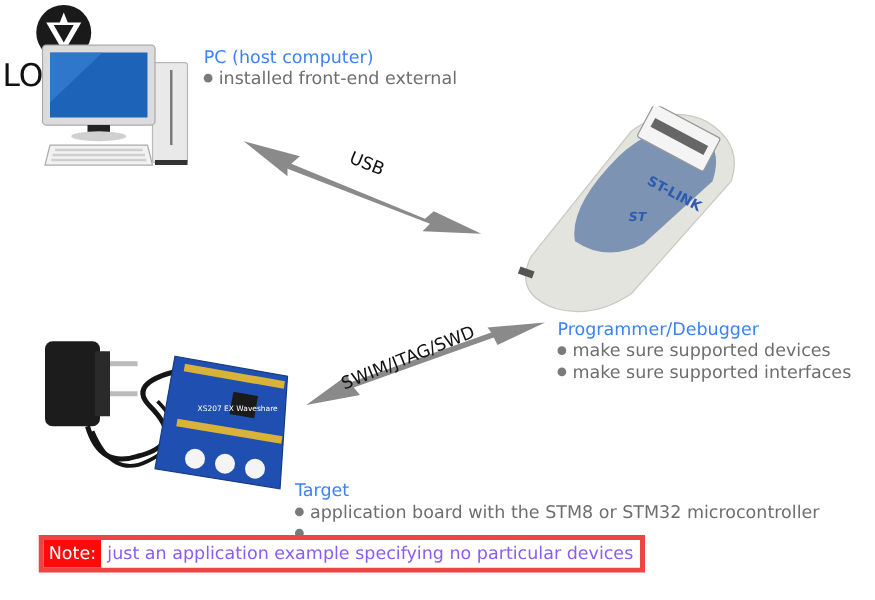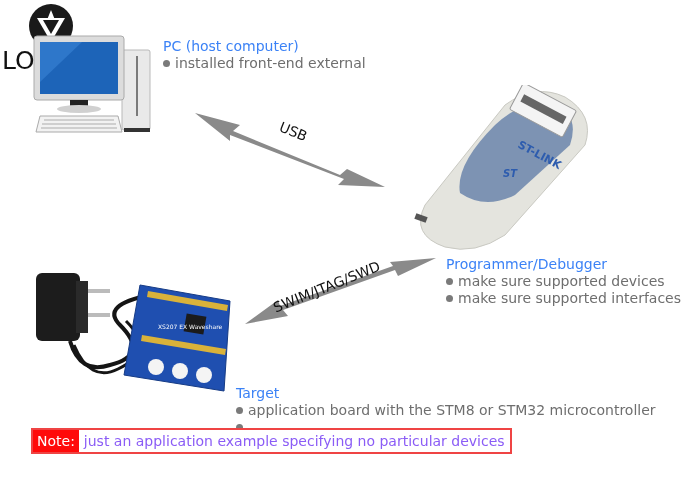--- a/index.html
+++ b/index.html
@@ -6,21 +6,21 @@
   body { width: 700px; height: 480px; background: #ffffff; position: relative; overflow: hidden;
          font-family: "DejaVu Sans", "Liberation Sans", sans-serif; }
   .abs { position: absolute; }
   .title { color: #3b82f6; font-size: 14px; line-height: 17px; }
   .bullet { color: #6e6e6e; font-size: 14px; line-height: 17px; white-space: nowrap; }
   .bullet .dot { display: inline-block; width: 7px; height: 7px; border-radius: 50%; background: #7a7a7a; margin-right: 5px; vertical-align: middle; position: relative; top: -1px; }
   .block { position: absolute; }
   .arrow-label { position: absolute; color: #111; font-size: 14px; white-space: nowrap; transform-origin: left center; }
   .brand { position: absolute; left: 2px; top: 46px; font-size: 25px; color: #111; letter-spacing: 0px; font-family: "DejaVu Sans", sans-serif; }
   .logo { position: absolute; left: 29px; top: 4px; width: 44px; height: 44px; border-radius: 50%; background: #1a1a1a; }
-  .note { position: absolute; left: 31px; top: 428px; height: 22px; border: 2px solid #ef4444; display: flex; align-items: flex-start; }
+  .note { position: absolute; left: 31px; top: 428px; height: 22px; border: 4px solid #ef4444; display: flex; align-items: flex-start; }
   .note-tag { background: #ff0a0a; color: #fff; font-size: 14px; padding: 0 4px; line-height: 22px; }
   .note-text { color: #8b5cf6; font-size: 14px; padding: 0 5px; line-height: 22px; background: #fff; white-space: nowrap; }
 </style>
 </head>
 <body>
 
 <div class="logo">
   <svg width="44" height="44" viewBox="0 0 44 44">
     <polygon points="8,14 36,14 22,38" fill="#fff"></polygon>
     <polygon points="22,6 26,16 18,16" fill="#fff"></polygon>

